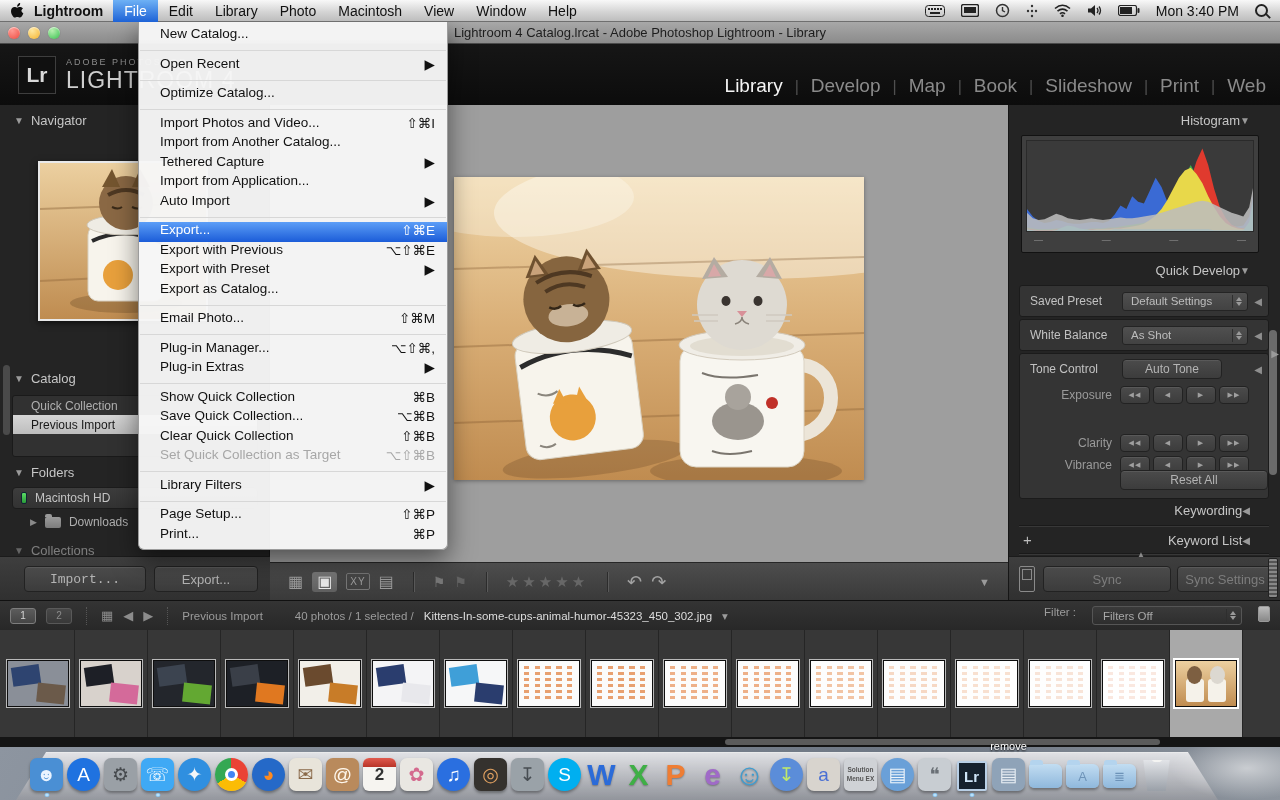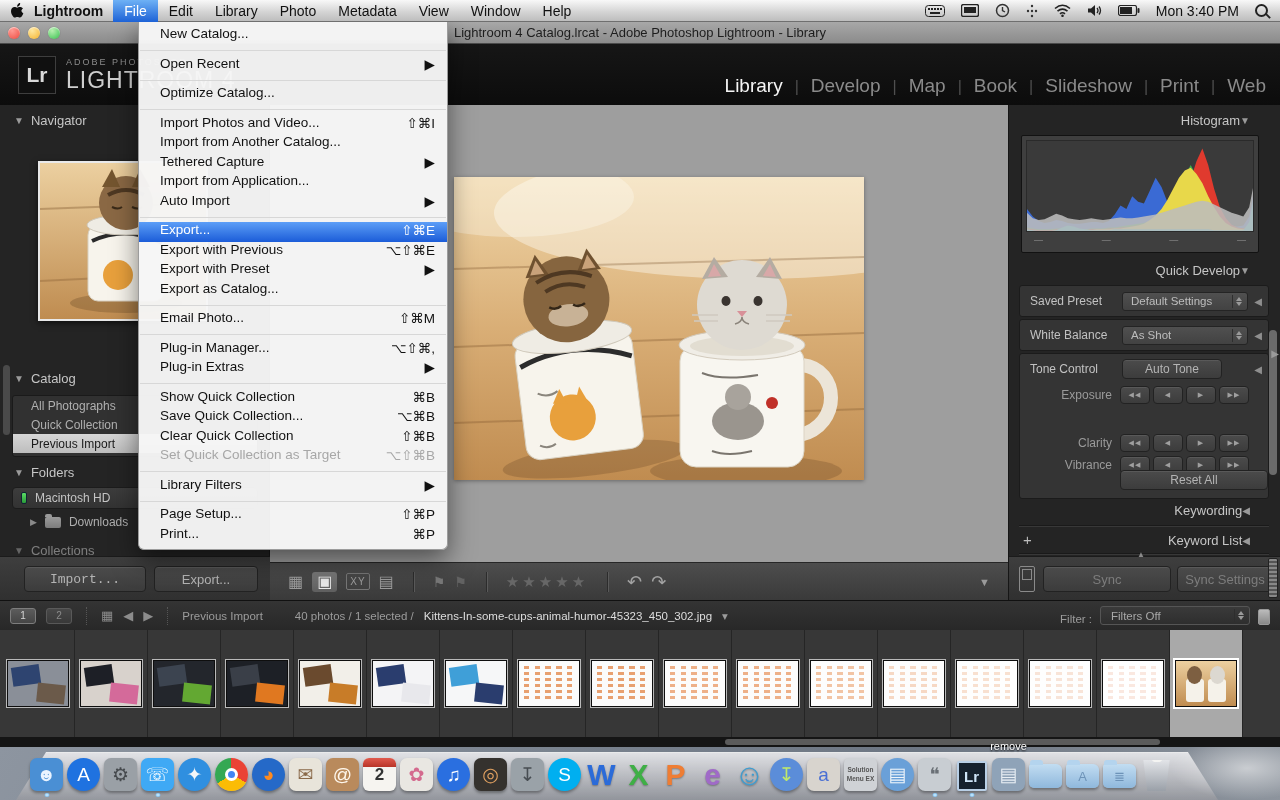--- a/index.html
+++ b/index.html
@@ -131,21 +131,21 @@
 
   
   #fsbar{position:absolute;left:0;top:600px;width:1280px;height:30px;background:linear-gradient(#343434,#282828);
     border-top:1px solid #111;display:flex;align-items:center;gap:10px;padding:0 10px;font-size:11.5px;color:#9c9c9c;}
   .mon-btn{width:26px;height:16px;border:1px solid #7d7d7d;border-radius:3px;background:linear-gradient(#5c5c5c,#454545);
     color:#d5d5d5;font-size:10px;display:flex;align-items:center;justify-content:center;}
   .mon-btn.dim{opacity:.55;}
   .fs-sep{width:1px;height:18px;border-left:1px dotted #555;margin:0 4px;}
   .fs-ic{color:#8c8c8c;font-size:13px;}
   #fs-filename{color:#dedede;}
-  #fs-right{margin-left:auto;display:flex;align-items:flex-end;gap:8px;}
+  #fs-right{margin-left:auto;display:flex;align-items:flex-start;gap:16px;}
   #filter-select{position:relative;width:150px;height:19px;background:linear-gradient(#3a3a3a,#2e2e2e);
     border:1px solid #555;border-radius:3px;display:flex;align-items:center;padding-left:10px;color:#a8a8a8;}
   #filter-toggle{width:12px;height:16px;border:1px solid #999;background:linear-gradient(#bbb,#888);border-radius:2px;}
 
   
   #filmstrip{position:absolute;left:0;top:630px;width:1280px;height:107px;background:#373737;display:flex;padding-left:2px;}
   .cell{width:73px;height:107px;border-right:1px solid #252525;display:flex;align-items:center;justify-content:center;position:relative;}
   .cell.sel{background:#a9a9a9;}
   .thumb{width:62px;height:47px;position:relative;overflow:hidden;border:1px solid #0e0e0e;box-shadow:0 0 0 1px rgba(255,255,255,.65);}
   .cell.sel .thumb{box-shadow:0 0 0 2px #fff;}
@@ -267,21 +267,20 @@
         <polygon points="110,24 100,6 92,24" fill="#74552f"></polygon>
         <path d="M68 32 Q86 22 104 32" stroke="#4e3822" stroke-width="4" fill="none"></path>
         <path d="M72 44 q6 3 10 0 M92 44 q6 3 10 0" stroke="#3a2a18" stroke-width="2" fill="none"></path>
       </svg>
     </div>
     <div id="catalog-head" class="phead">
       <span class="rp-arrow">▼</span>
       <span>Catalog</span>
     </div>
     <div id="catalog-box" class="lr-box">
-        <div class="src-row">All Photographs</div>
         <div class="src-row">Quick Collection</div>
         <div class="src-row sel">Previous Import</div>
       </div>
     <div id="folders-head" class="phead">
       <span class="rp-arrow">▼</span>
       <span>Folders</span>
     </div>
     <div id="volume-row">
       <div class="led"></div>
       <span>Macintosh HD</span>
@@ -875,21 +874,21 @@
       <svg width="14" height="16" viewBox="0 0 14 16">
         <path d="M11.3 8.6c0-2 1.6-2.9 1.7-3-1-1.4-2.4-1.6-2.9-1.6-1.2-.1-2.4.7-3 .7-.6 0-1.6-.7-2.6-.7C2.8 4 1 5.3 1 8c0 1.6.6 3.3 1.4 4.4.7 1 1.4 2.1 2.4 2.1 1 0 1.3-.6 2.5-.6s1.5.6 2.6.6c1.1 0 1.7-1 2.4-2 .7-1.1 1-2.2 1-2.3-.1 0-2-1-2-2.6zM9.4 2.6c.5-.7.9-1.6.8-2.6-.8 0-1.8.6-2.3 1.2-.5.6-1 1.6-.8 2.5.9.1 1.8-.4 2.3-1.1z" fill="#111"></path>
       </svg>
     </div>
     <span class="appname">Lightroom</span>
     <div id="menus" style="display:flex;height:22px;">
         <span class="menu-item active">File</span>
         <span class="menu-item">Edit</span>
         <span class="menu-item">Library</span>
         <span class="menu-item">Photo</span>
-        <span class="menu-item">Metadata</span>
+        <span class="menu-item">Macintosh</span>
         <span class="menu-item">View</span>
         <span class="menu-item">Window</span>
         <span class="menu-item">Help</span>
       </div>
     <div id="menubar-right">
       <span class="sicon">
         <svg width="20" height="12" viewBox="0 0 20 12">
             <rect x="0.5" y="0.5" width="19" height="11" rx="3" fill="none" stroke="#222"></rect>
             <rect x="3" y="3" width="2" height="2" fill="#222"></rect>
             <rect x="6" y="3" width="2" height="2" fill="#222"></rect>

